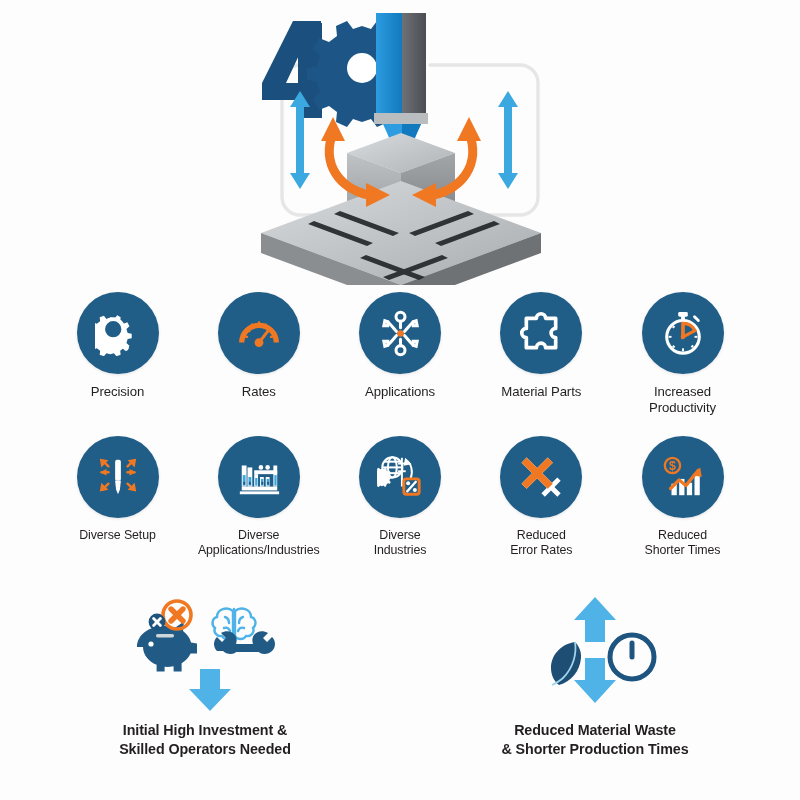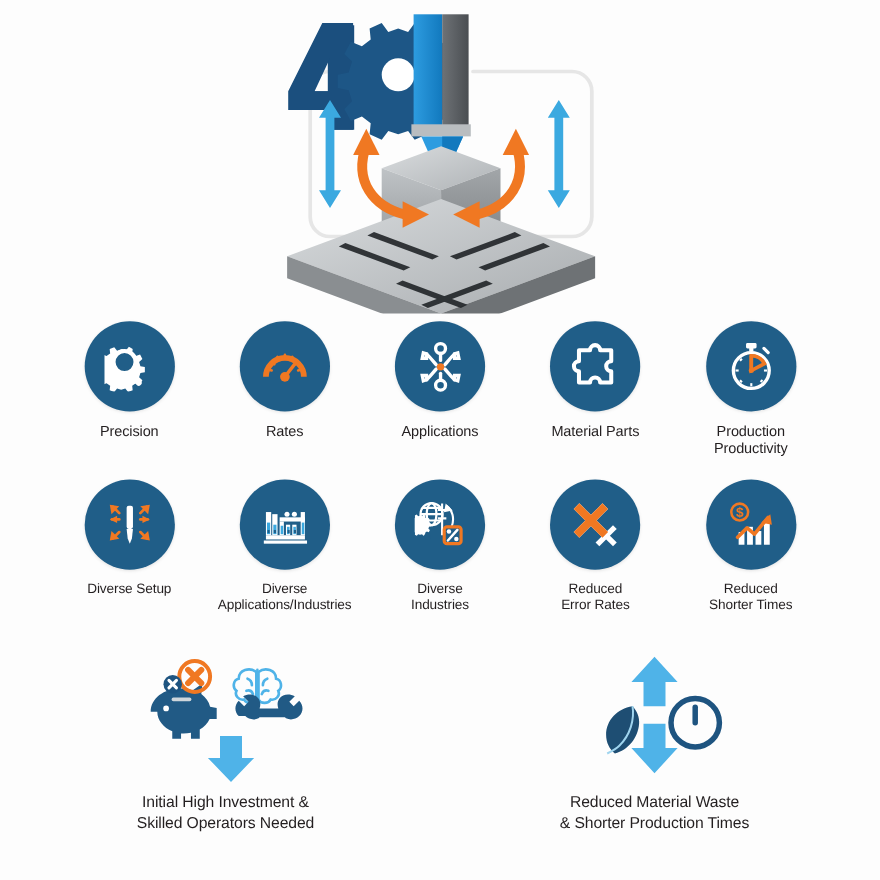--- a/index.html
+++ b/index.html
@@ -93,20 +93,21 @@
     justify-content: center;
   }
   .panel-caption {
     margin-top: 8px;
     font-size: 14.3px;
     line-height: 1.32;
     color: #231f20;
     text-align: center;
     white-space: pre-line;
     letter-spacing: -0.1px;
+    font-weight: bold;
   }
 </style>
 </head>
 <body>
 
 <div id="infographic">
 
   <div class="hero">
     <svg class="hero-svg" width="420" height="280" viewBox="0 0 420 280">
       <defs>
@@ -289,21 +290,21 @@
               <rect x="13" y="17" width="2.6" height="2" transform="rotate(-45 14 18)"></rect>
               <rect x="32.4" y="17" width="2.6" height="2" transform="rotate(45 33.7 18)"></rect>
               <rect x="13" y="37" width="2.6" height="2" transform="rotate(45 14 38)"></rect>
               <rect x="32.4" y="37" width="2.6" height="2" transform="rotate(-45 33.7 38)"></rect>
             </g>
             <path d="M24 28 L24 14 A14 14 0 0 1 36.5 21.5 Z" fill="none" stroke="#F07822" stroke-width="3.4"></path>
             <line x1="24" y1="28" x2="24" y2="14.5" stroke="#F07822" stroke-width="3.4" stroke-linecap="round"></line>
             <circle cx="24" cy="28" r="2.4" fill="#F07822"></circle>
           </svg>
         </div>
-        <div class="cell-label">Production
+        <div class="cell-label">Increased
 Productivity</div>
       </div>
 
     </div>
 
     <div class="grid-row row2">
 
       <div class="cell">
         <div class="circle">
           <svg width="46" height="46" viewBox="0 0 48 48">

